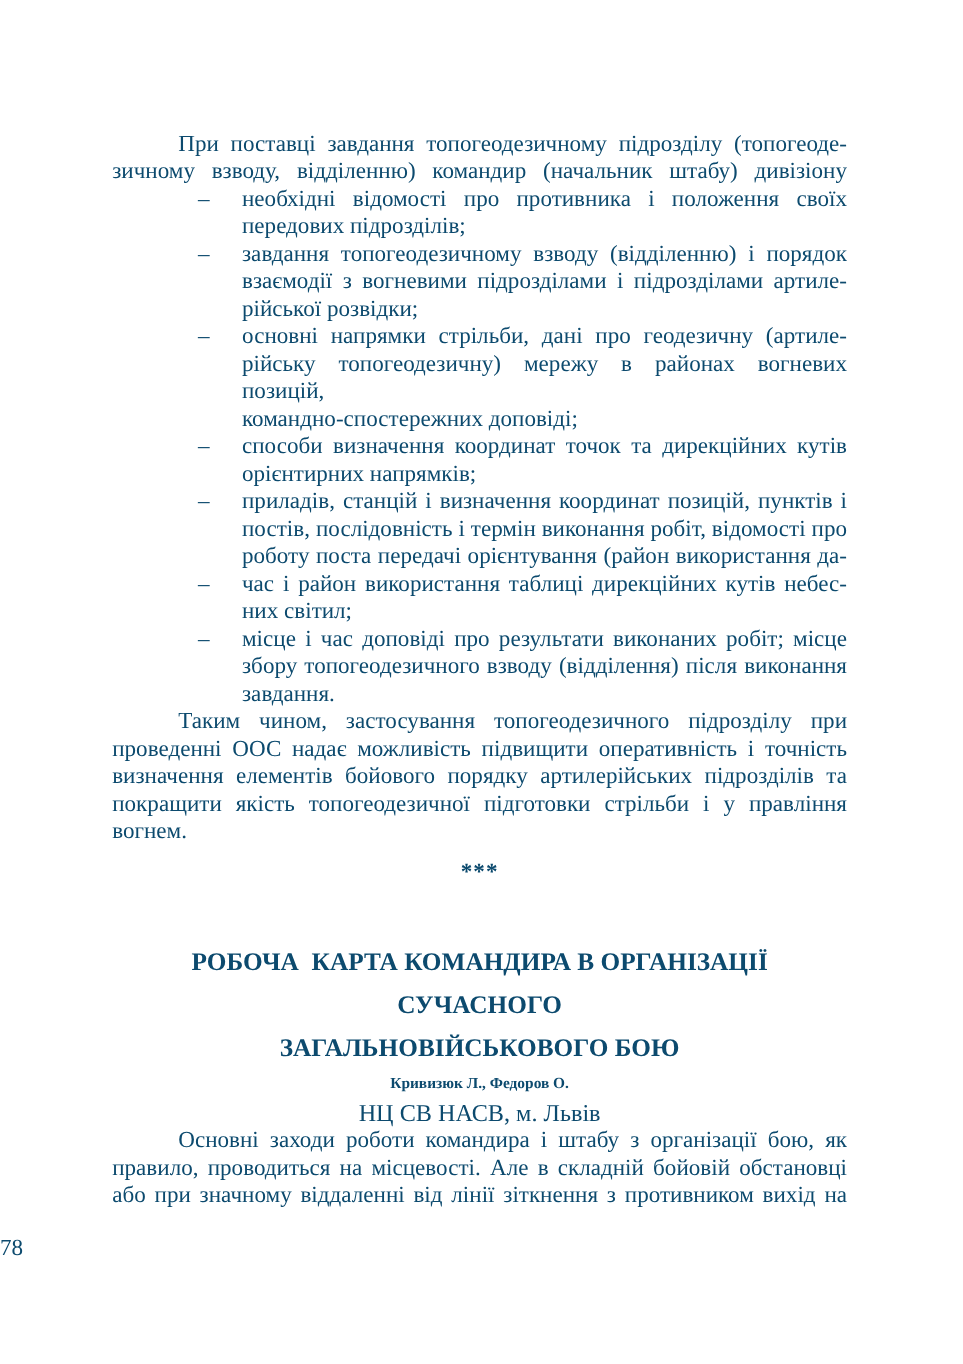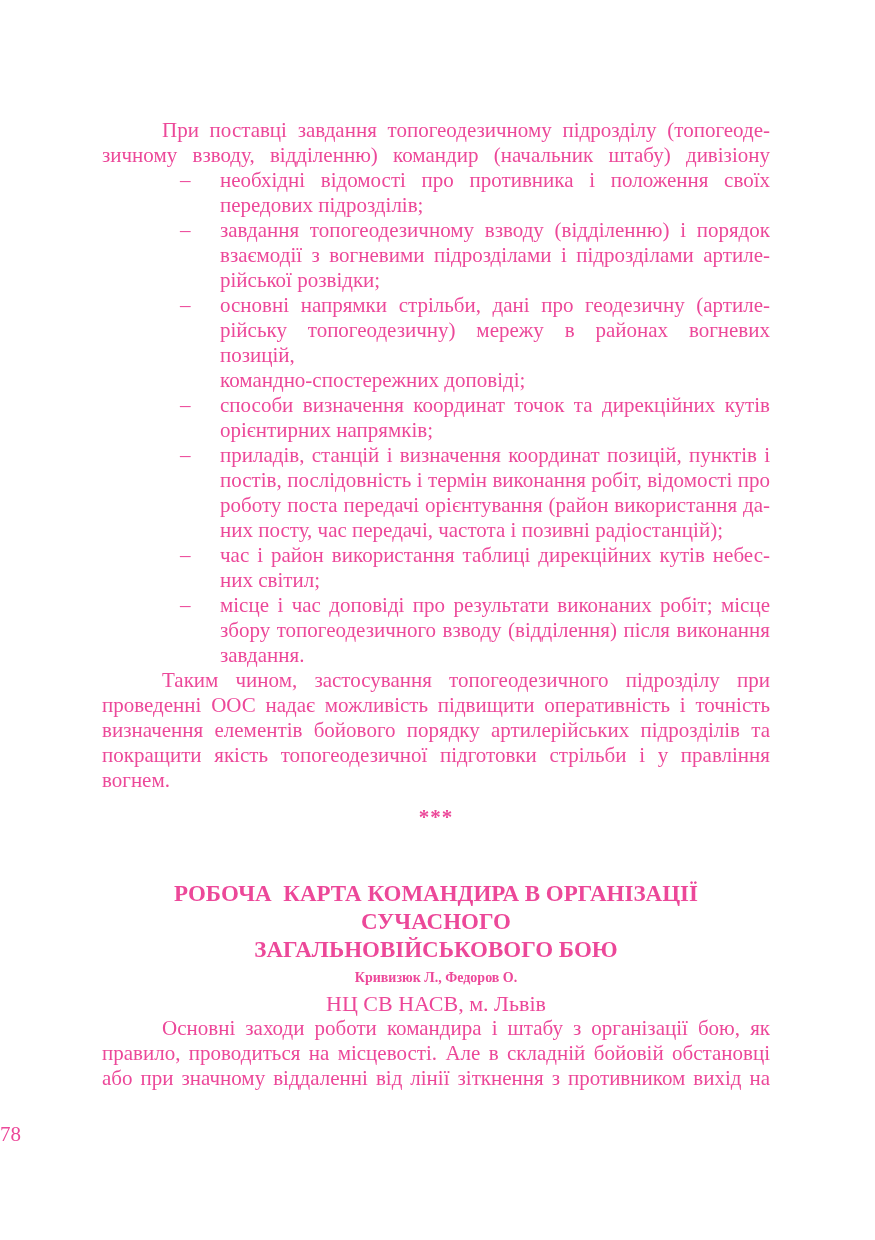--- a/index.html
+++ b/index.html
@@ -5,21 +5,21 @@
   html, body { margin: 0; padding: 0; background: #ffffff; }
   .page {
     position: relative;
     width: 875px;
     height: 1240px;
     background: #ffffff;
     overflow: hidden;
     font-family: "Liberation Serif", "DejaVu Serif", serif;
     font-size: 21px;
     line-height: 25px;
-    color: #ec4899;
+    color: #0c4a6e;
   }
   .text-col {
     position: absolute;
     left: 102px;
     top: 118px;
     width: 668px;
   }
   .line {
     text-align: justify;
     text-align-last: justify;
@@ -38,21 +38,21 @@
     font-weight: bold;
     letter-spacing: 1px;
   }
   .heading-block {
     margin-top: 50px;
     text-align: center;
   }
   .title div {
     font-weight: bold;
     font-size: 23px;
-    line-height: 28px;
+    line-height: 39px;
     white-space: pre-wrap;
   }
   .authors {
     font-weight: bold;
     font-size: 14px;
     line-height: 27px;
   }
   .affiliation {
     font-size: 22px;
     line-height: 25px;
@@ -99,21 +99,20 @@
         <div class="list-item">
           <span class="dash">–</span>
           <div class="line">способи визначення координат точок та дирекційних кутів</div>
           <div class="line last">орієнтирних напрямків;</div>
         </div>
         <div class="list-item">
           <span class="dash">–</span>
           <div class="line">приладів, станцій і визначення координат позицій, пунктів і</div>
           <div class="line">постів, послідовність і термін виконання робіт, відомості про</div>
           <div class="line">роботу поста передачі орієнтування (район використання да-</div>
-          <div class="line last">них посту, час передачі, частота і позивні радіостанцій);</div>
         </div>
         <div class="list-item">
           <span class="dash">–</span>
           <div class="line">час і район використання таблиці дирекційних кутів небес-</div>
           <div class="line last">них світил;</div>
         </div>
         <div class="list-item">
           <span class="dash">–</span>
           <div class="line">місце і час доповіді про результати виконаних робіт; місце</div>
           <div class="line">збору топогеодезичного взводу (відділення) після виконання</div>

